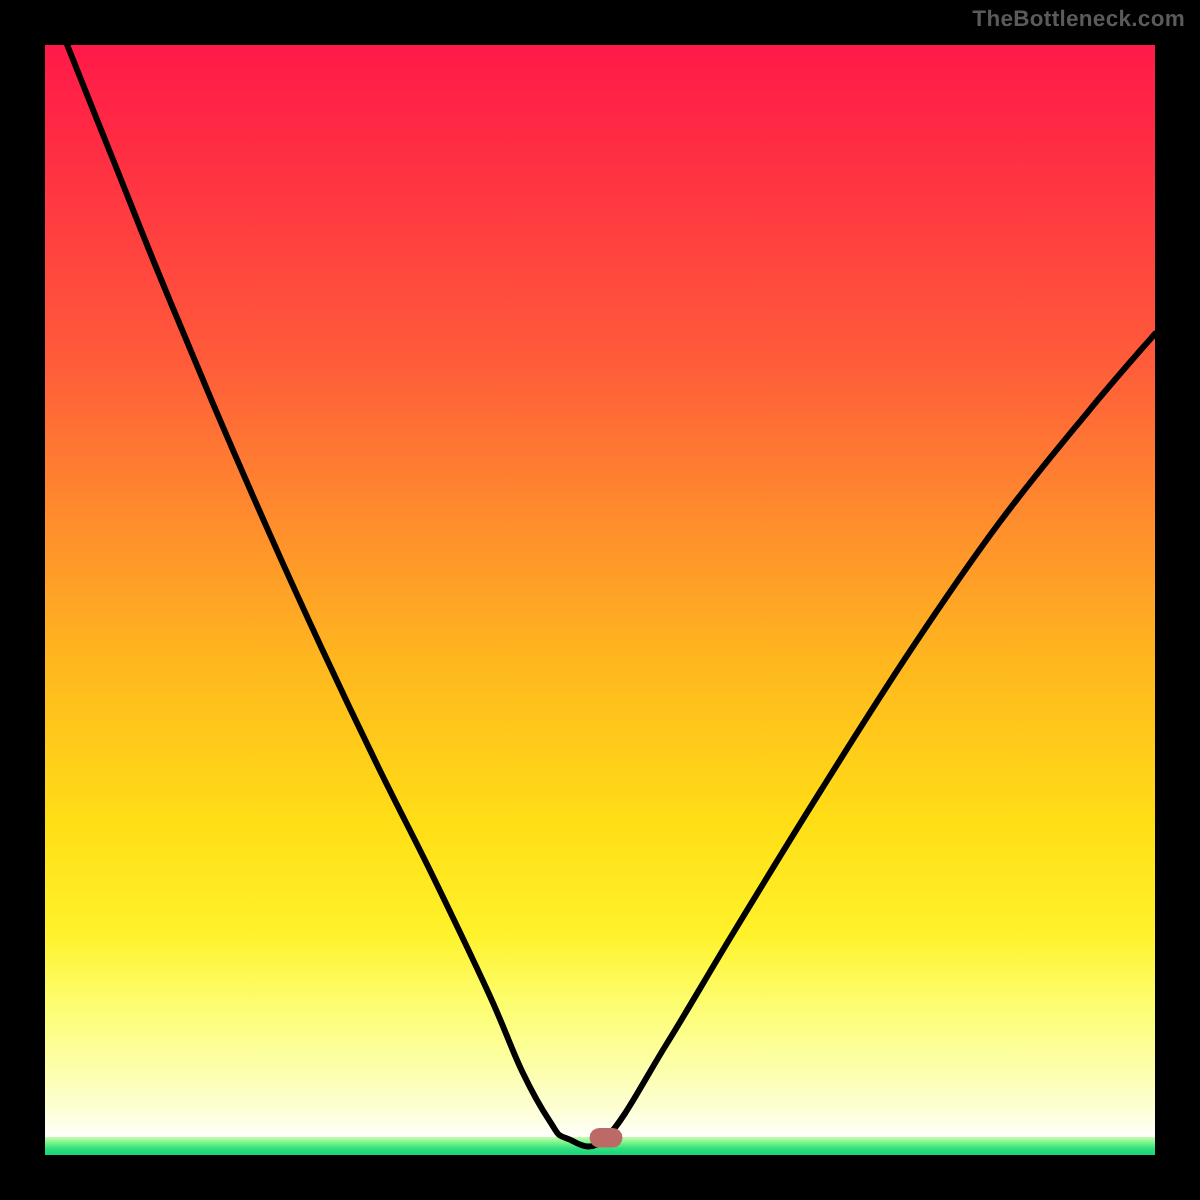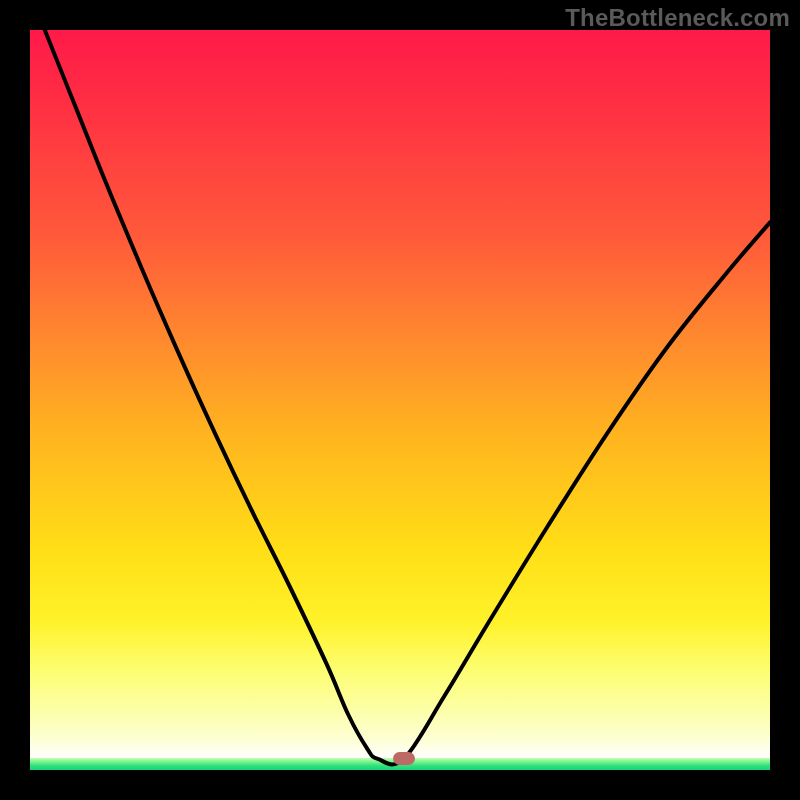--- a/index.html
+++ b/index.html
@@ -15,21 +15,21 @@
     position: relative;
     width: 800px;
     height: 800px;
     background: #000;
   }
   .watermark {
     position: absolute;
     top: 4px;
     right: 10px;
     color: #5a5a5a;
-    font-size: 24px;
+    font-size: 15px;
     font-weight: 600;
     letter-spacing: 0.2px;
     z-index: 30;
   }
   .plot-area {
     position: absolute;
     left: 30px;
     top: 30px;
     width: 740px;
     height: 740px;

